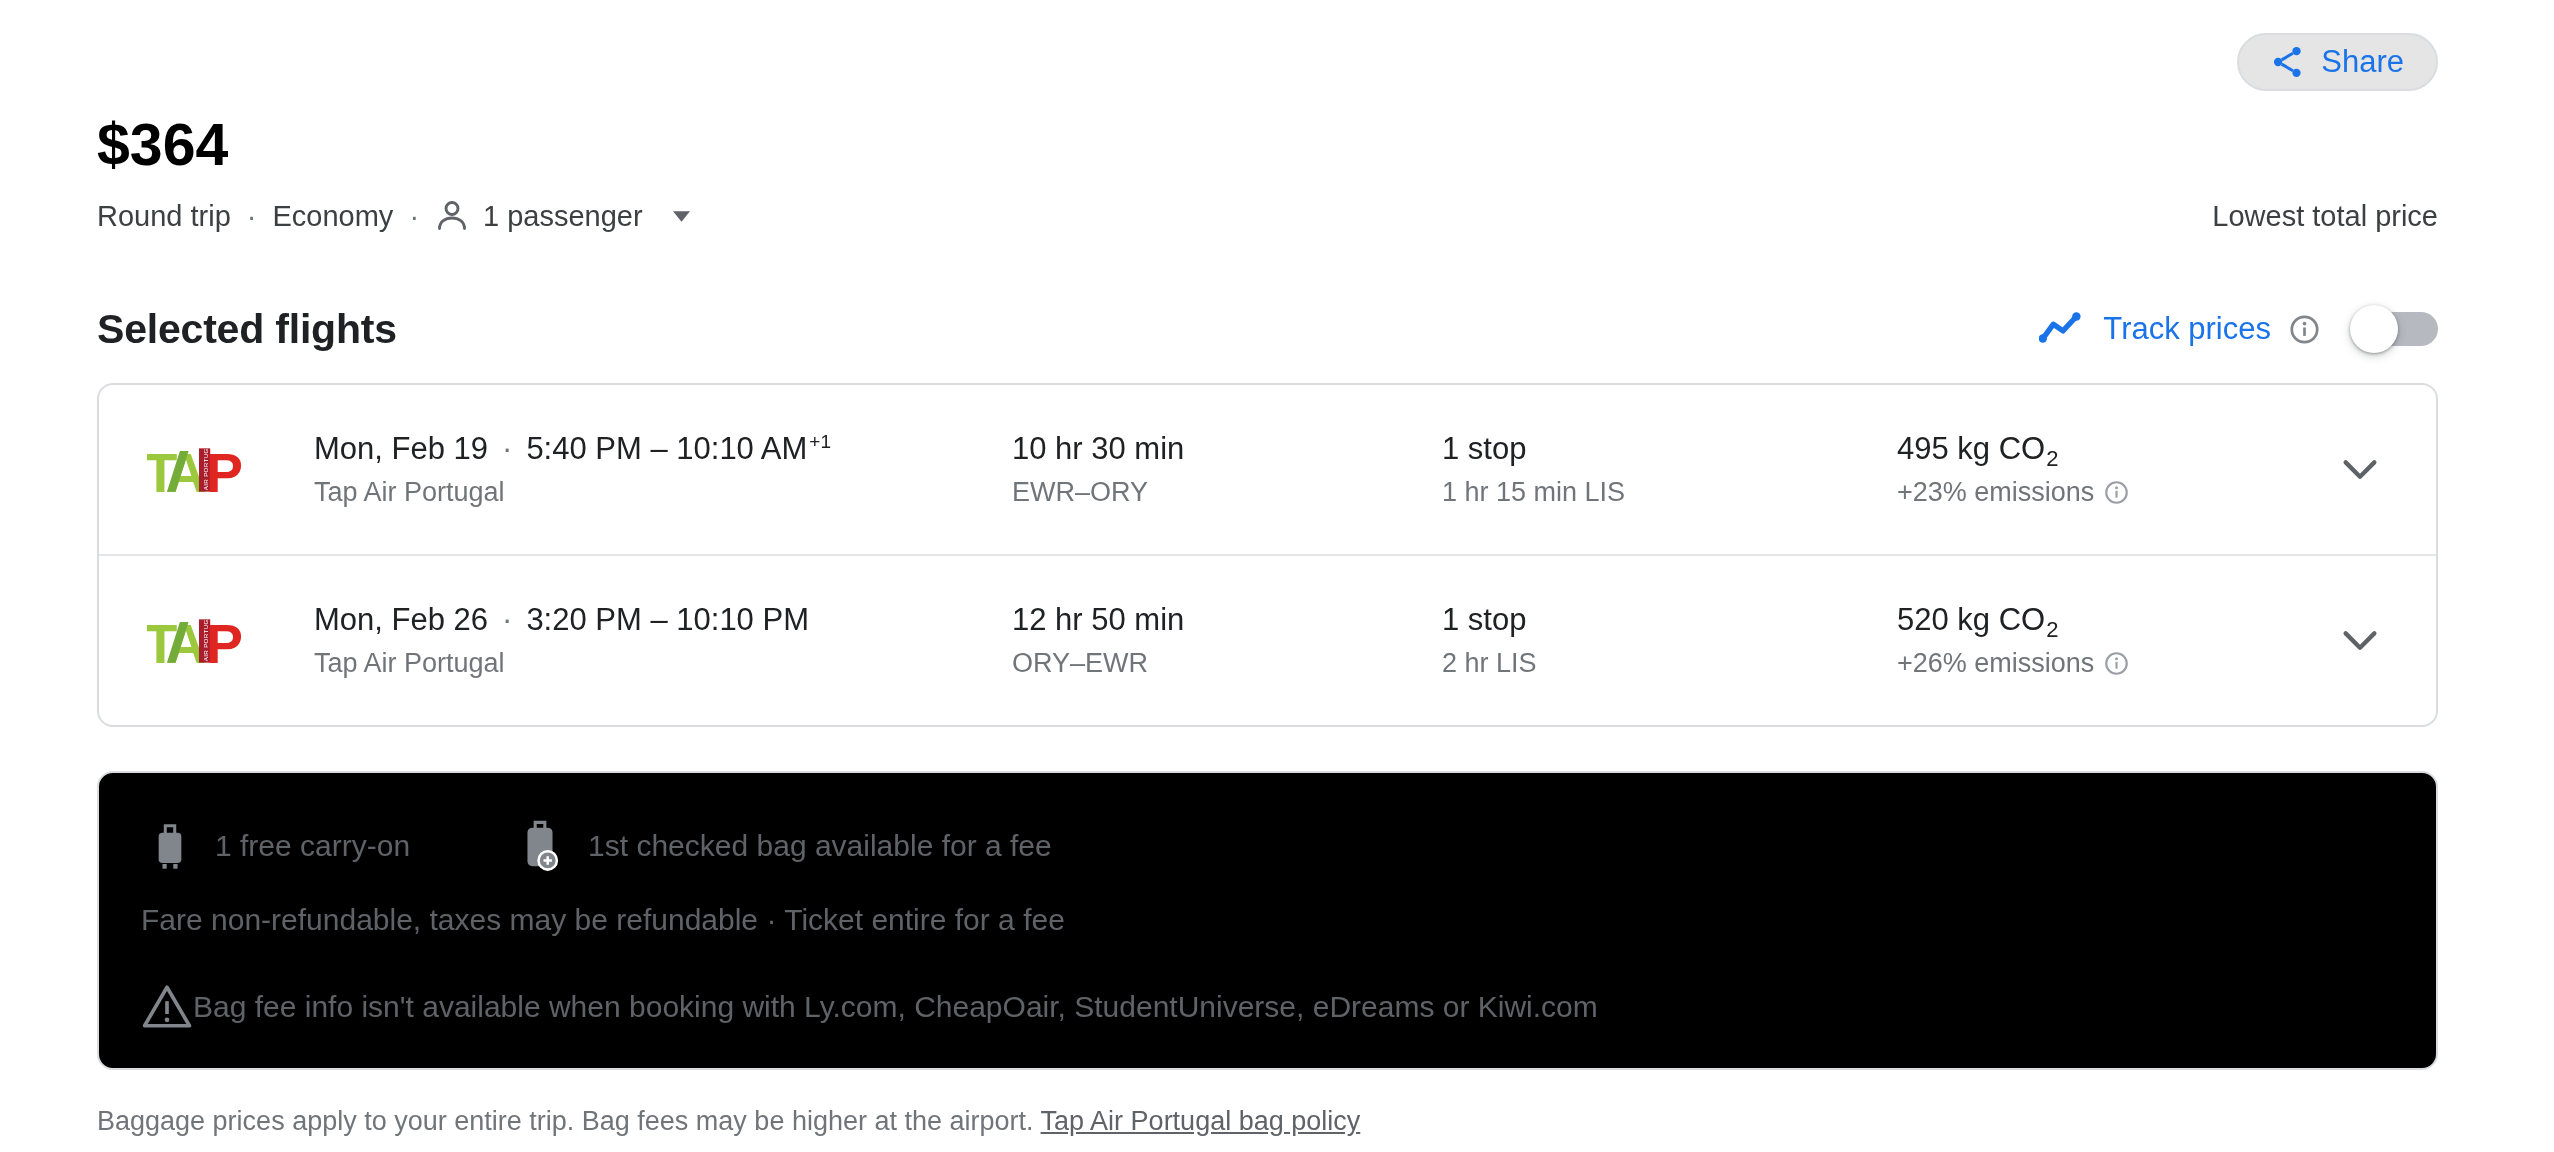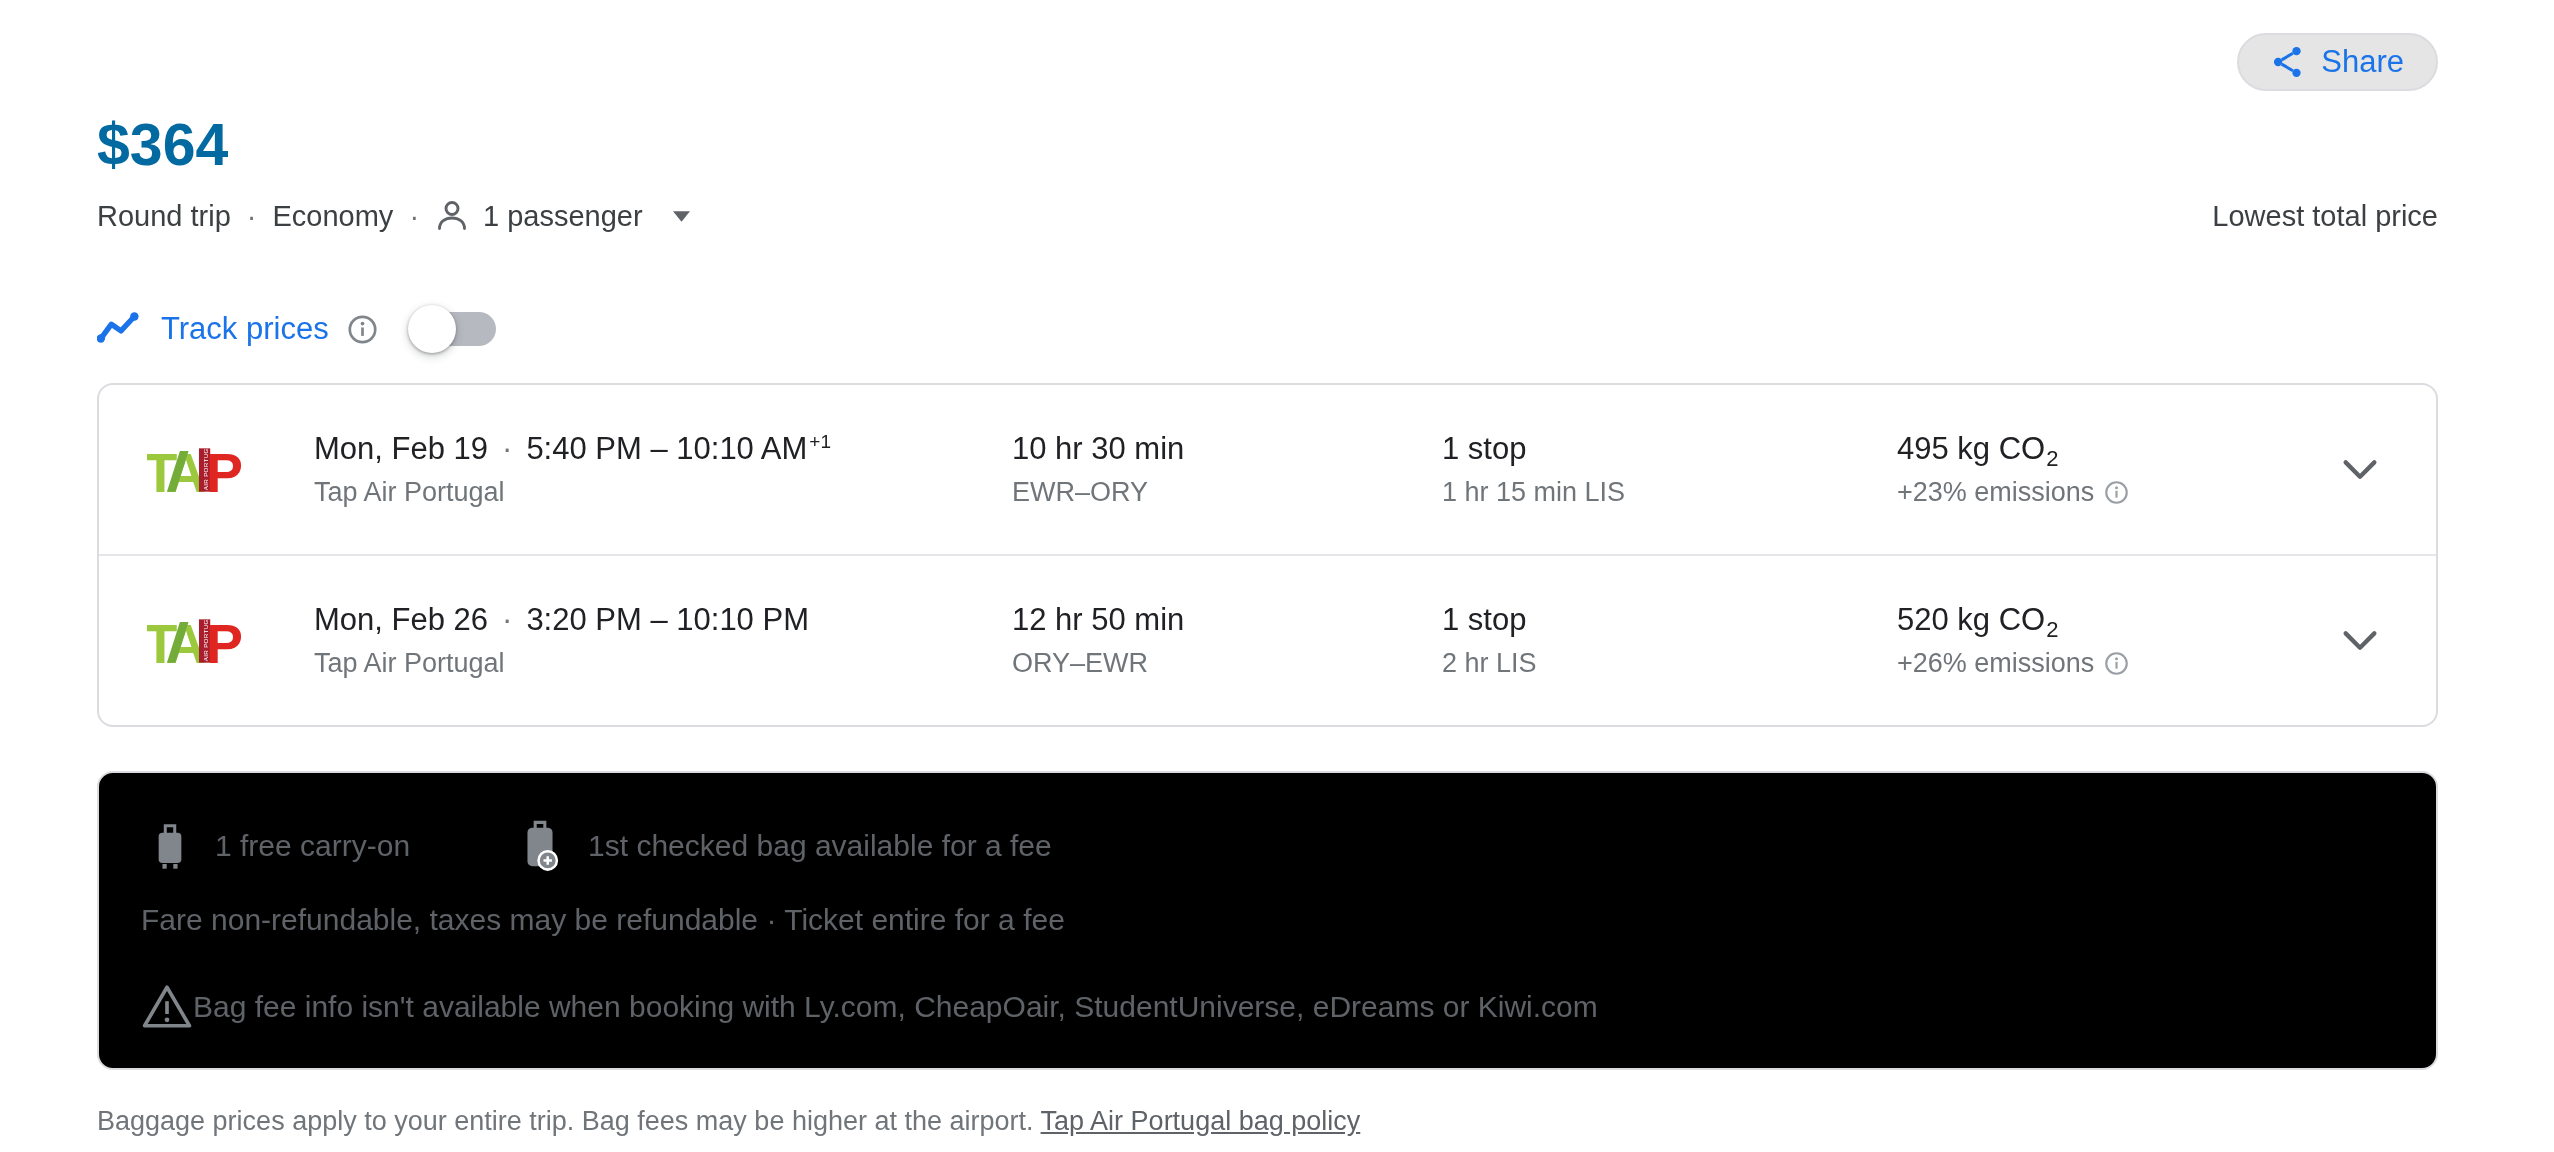--- a/index.html
+++ b/index.html
@@ -15,21 +15,21 @@
   .share-row { margin-top:33px; display:flex; justify-content:flex-end; }
   .share-btn {
     display:inline-flex; align-items:center; gap:16px;
     height:58px; padding:0 32px;
     border:2px solid #dadce0; border-radius:29px; background:#e5e5e5;
     color:#1a73e8; font-size:31px; font-weight:500; cursor:pointer;
   }
   .title-row { margin-top:20px; display:flex; justify-content:space-between; align-items:center; }
   .title-left { display:flex; align-items:center; gap:28px; }
   .route-title { font-size:61px; font-weight:700; letter-spacing:-0.5px; color:#202124; }
-  .big-price { font-size:59px; font-weight:700; color:#0369a1; }
+  .big-price { font-size:59px; font-weight:700; color:#000000; }
 
   .meta-row { margin-top:20px; display:flex; justify-content:space-between; align-items:center; }
   .meta-left { display:flex; align-items:center; font-size:29px; color:#3c4043; }
   .dot-sep { color:#70757a; margin:0 16px; }
   .pax-group { display:flex; align-items:center; gap:14px; cursor:pointer; }
   .caret { margin-left:16px; display:flex; }
   .price-caption { font-size:29px; color:#3c4043; }
 
   
   .section-row { margin-top:72px; display:flex; justify-content:space-between; align-items:center; }
@@ -114,20 +114,21 @@
           <svg width="17" height="11" viewBox="0 0 16 10">
               <polygon points="0,0 16,0 8,10" fill="#5f6368"></polygon>
             </svg>
         </span>
       </span>
     </div>
     <div class="price-caption">Lowest total price</div>
   </div>
 
   <div class="section-row">
+    <h2 class="section-title">Selected flights</h2>
     <div class="track-group">
       <span class="icon">
         <svg width="46" height="36" viewBox="0 0 48 36" fill="none">
           <polyline points="4,28 15,13 25,20 39,5" stroke="#1a73e8" stroke-width="5.6" stroke-linecap="round" stroke-linejoin="round"></polyline>
           <circle cx="4" cy="28" r="4.4" fill="#1a73e8"></circle>
           <circle cx="39" cy="5" r="4.4" fill="#1a73e8"></circle>
         </svg>
       </span>
       <span class="track-label">Track prices</span>
       <span class="icon">

